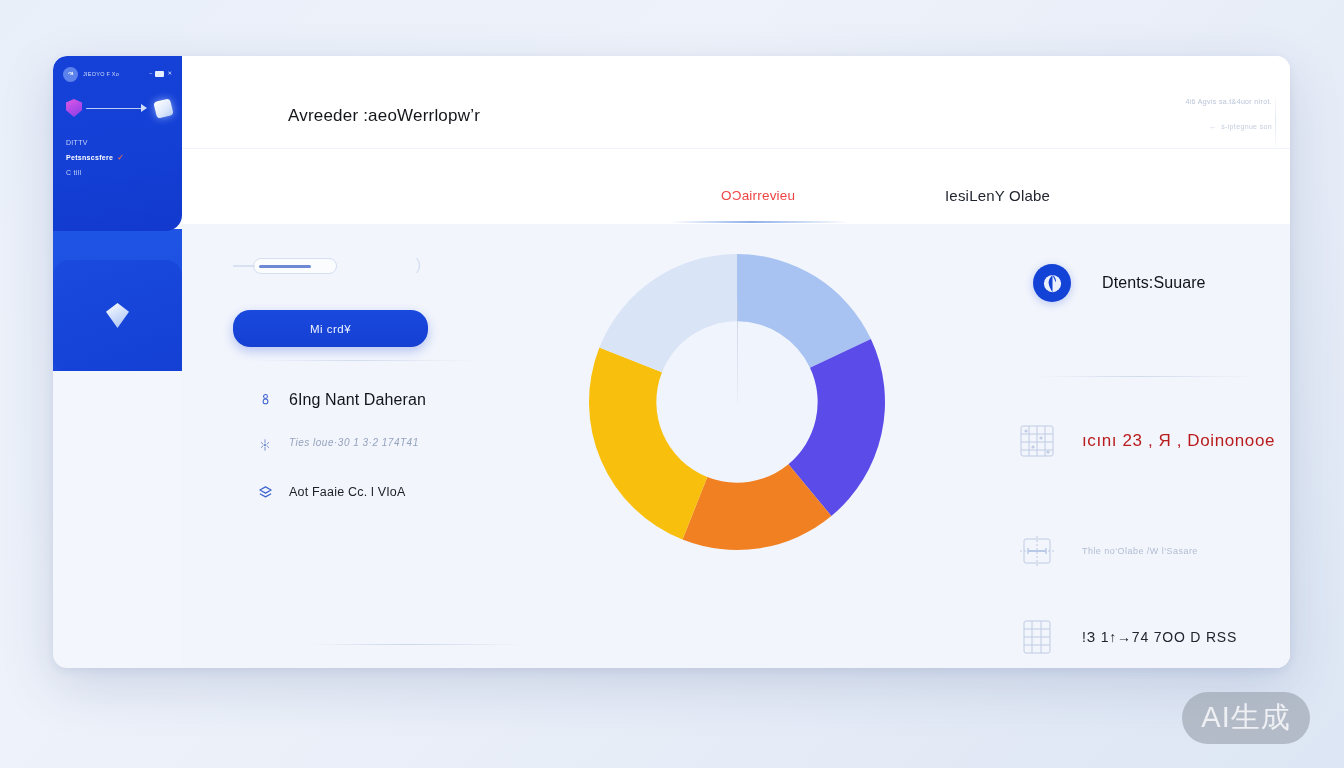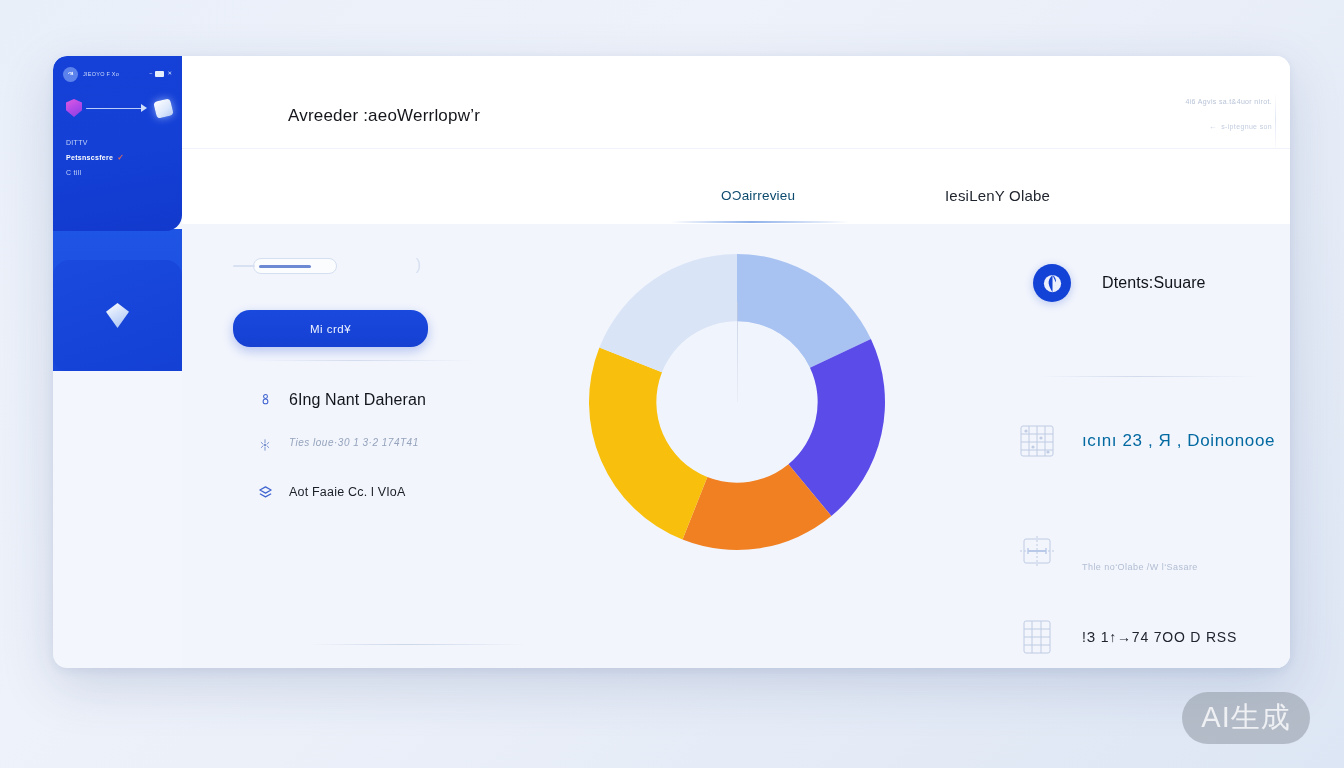--- a/index.html
+++ b/index.html
@@ -175,21 +175,21 @@
     background: #ffffff;
     border-top: 1px solid #f0f3f9;
   }
   .tab {
     position: absolute;
     top: 46px;
     transform: translateY(-50%);
     font-size: 14px; color: #2a2e38; letter-spacing: .2px;
     white-space: nowrap;
   }
-  .tab.t1 { left: 539px; font-size: 13.5px; color: #0c4a6e; }
+  .tab.t1 { left: 539px; font-size: 13.5px; color: #ef4444; }
   .tab.t2 { left: 763px; font-size: 15px; color: #1d222c; }
   .tab-indicator {
     position: absolute;
     left: 489px; top: 72px;
     width: 178px; height: 2px;
     background: linear-gradient(90deg, rgba(140,172,235,0) 0%, #8fb0ea 45%, rgba(140,172,235,0) 100%);
     border-radius: 2px;
   }
 
   
@@ -313,30 +313,30 @@
   .rr-divider {
     position: absolute;
     left: 36px; top: 152px;
     width: 220px; height: 1px;
     background: linear-gradient(90deg, rgba(205,216,235,0) 0%, #d2dbec 45%, rgba(205,216,235,0) 100%);
   }
 
   .rr-list { position: absolute; left: 14px; top: 188px; }
   .rr-row { display: flex; align-items: center; gap: 24px; }
   .rr-row.x1 { margin-top: 8px; }
-  .rr-row.x2 { margin-top: 68px; align-items: flex-end; }
+  .rr-row.x2 { margin-top: 68px; }
   .rr-row.x3 { margin-top: 44px; }
 
   .rr-icon {
     width: 42px; height: 42px; flex: 0 0 auto;
     display: flex; align-items: center; justify-content: center;
     opacity: .38;
   }
   .rr-icon svg { display: block; }
-  .rr-text.lg { font-size: 17px; color: #0369a1; letter-spacing: .6px; white-space: nowrap; }
+  .rr-text.lg { font-size: 17px; color: #b91c1c; letter-spacing: .6px; white-space: nowrap; }
   .rr-text.md { font-size: 9px; color: #b2bed2; letter-spacing: .45px; white-space: nowrap; }
   .rr-text.nm { font-size: 14px; color: #20242e; letter-spacing: .8px; white-space: nowrap; }
 
   
   .watermark {
     position: absolute;
     right: 34px; bottom: 24px;
     width: 128px; height: 52px;
     border-radius: 26px;
     background: rgba(140,148,160,.52);

